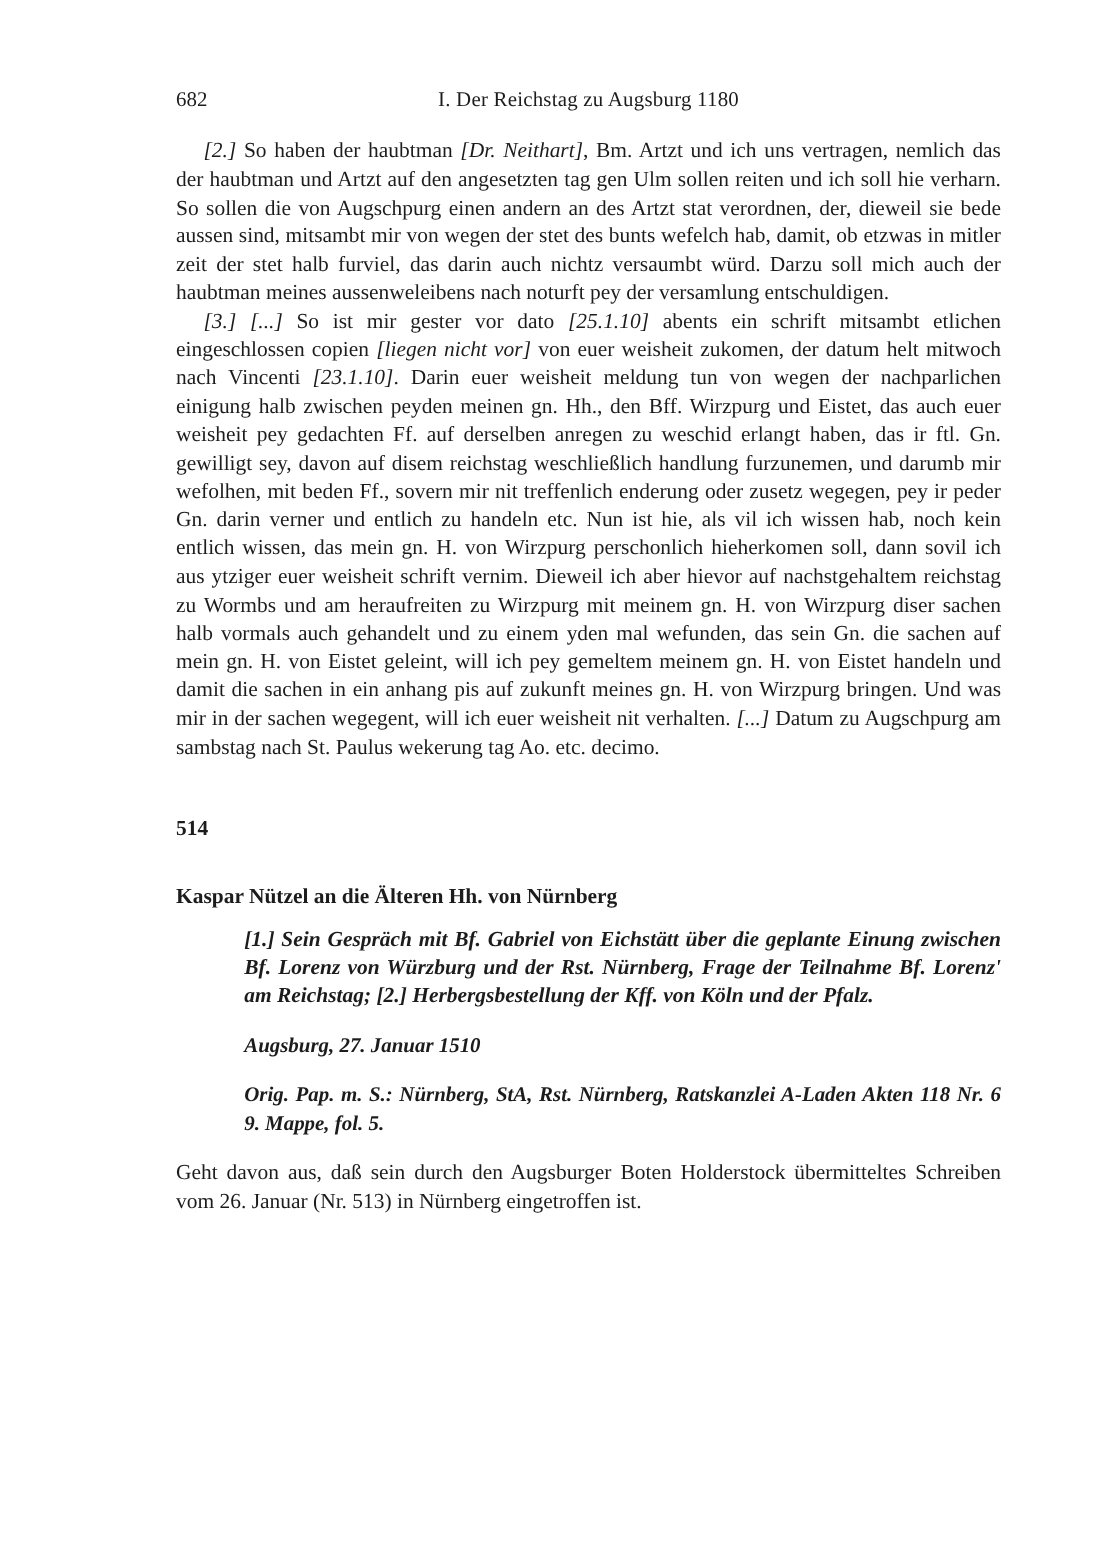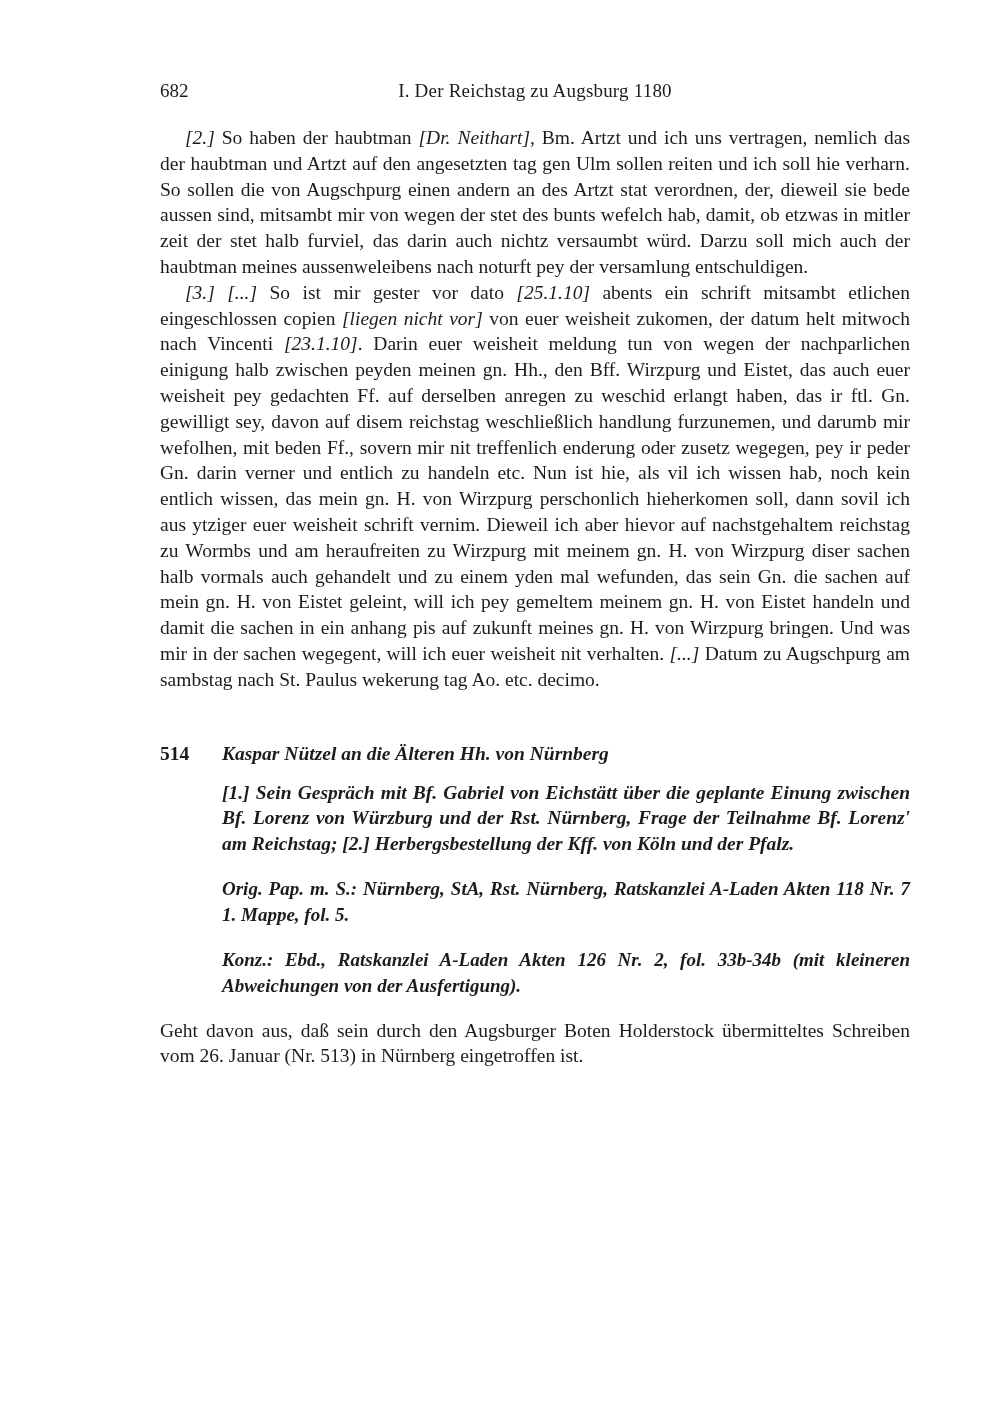--- a/index.html
+++ b/index.html
@@ -53,27 +53,27 @@
   .it {
     font-style: italic;
   }
   
   .entry-heading {
     margin-top: 48px;
     font-weight: bold;
     font-size: 19.5px;
     line-height: 26px;
     display: flex;
+    flex-direction: column;
   }
   .entry-number {
     flex: 0 0 62px;
   }
   .entry-title {
     flex: 1;
-    font-style: italic;
   }
   .regest-block {
     margin-left: 62px;
     font-style: italic;
     font-weight: bold;
   }
   .regest {
     margin-top: 13px;
     font-size: 19.5px;
     line-height: 25.8px;
@@ -118,22 +118,22 @@
 
     <div class="entry">
 
       <div class="entry-heading">
         <span class="entry-number">514</span>
         <span class="entry-title">Kaspar Nützel an die Älteren Hh. von Nürnberg</span>
       </div>
 
       <div class="regest-block">
         <p class="regest">[1.] Sein Gespräch mit Bf. Gabriel von Eichstätt über die geplante Einung zwischen Bf. Lorenz von Würzburg und der Rst. Nürnberg, Frage der Teilnahme Bf. Lorenz' am Reichstag; [2.] Herbergsbestellung der Kff. von Köln und der Pfalz.</p>
-        <p class="source-line">Orig. Pap. m. S.: Nürnberg, StA, Rst. Nürnberg, Ratskanzlei A-Laden Akten 118 Nr. 7 1. Mappe, fol. 5.</p>
-        <p class="source-line">Konz.: Ebd., Ratskanzlei A-Laden Akten 126 Nr. 2, fol. 33b-34b (mit kleineren Abweichungen von der Ausfertigung).</p>
+        <p class="date-line">Augsburg, 27. Januar 1510</p>
+        <p class="source-line">Orig. Pap. m. S.: Nürnberg, StA, Rst. Nürnberg, Ratskanzlei A-Laden Akten 118 Nr. 6 9. Mappe, fol. 5.</p>
       </div>
 
       <p class="entry-body">Geht davon aus, daß sein durch den Augsburger Boten Holderstock übermitteltes Schreiben vom 26. Januar (Nr. 513) in Nürnberg eingetroffen ist.</p>
 
     </div>
 
   </div>
 </div>
 
 </body></html>

